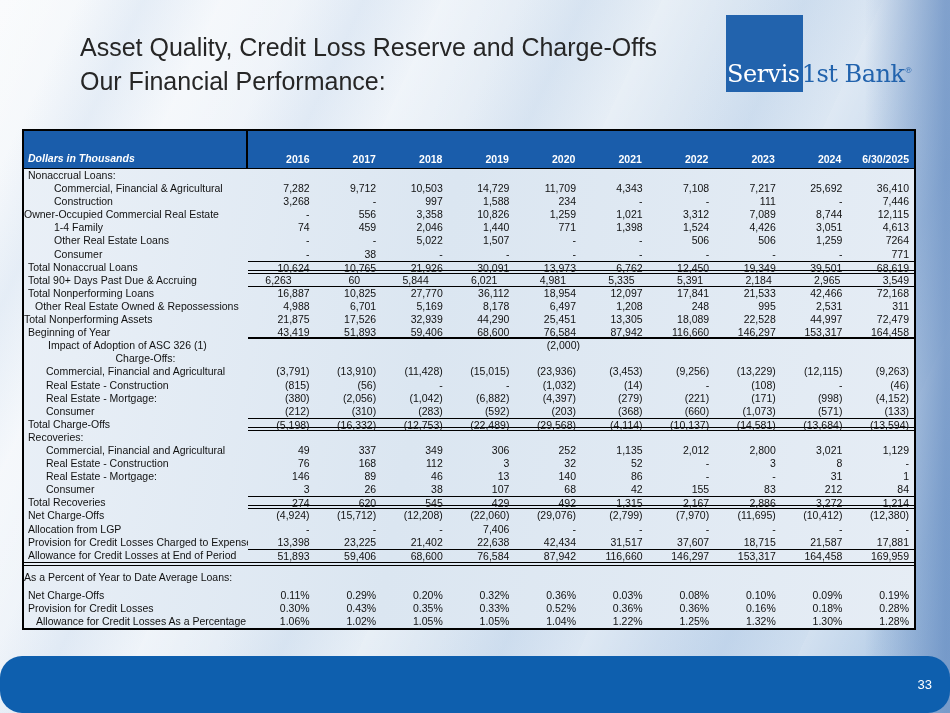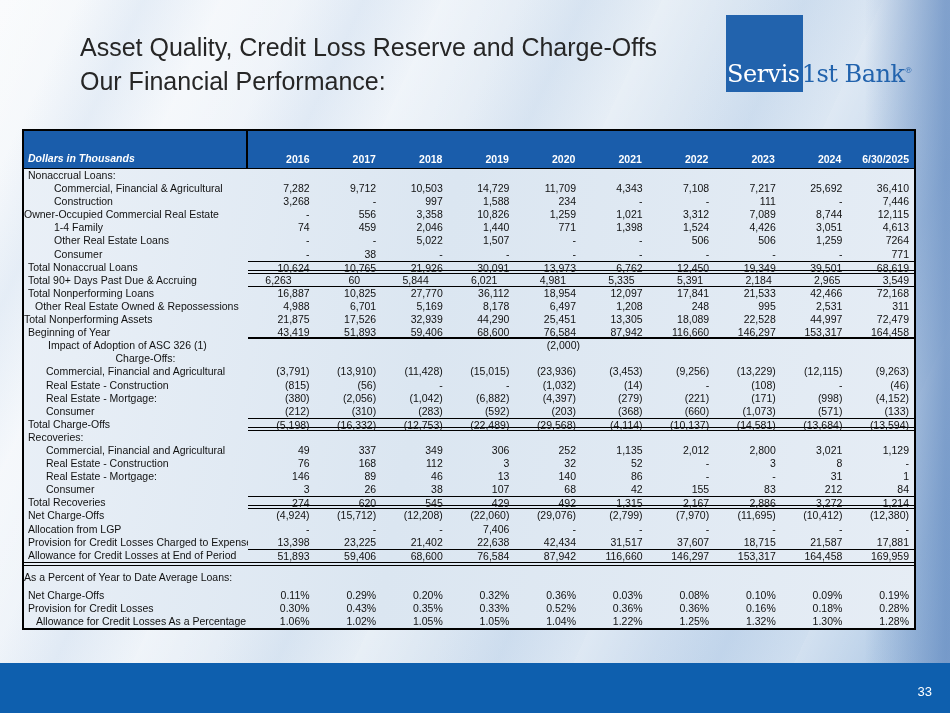--- a/index.html
+++ b/index.html
@@ -31,21 +31,21 @@
   .trow{display:flex;height:13.1px;}
   .cell{text-align:right;padding-right:5px;font-size:10.5px;line-height:13.1px;white-space:nowrap;color:#111;box-sizing:border-box;}
   .t2  .vals{border-top:1.8px solid #000;}
   .t15 .vals{border-top:1.5px solid #000;}
   .b1  .vals{border-bottom:1.5px solid #000;gap:20px;}
   .b2  .vals{border-bottom:2px solid #000;}
   .bd  .vals{border-bottom:4px double #000;}
   .bdf{border-bottom:4px double #000;}
   .gap{margin-top:5px;margin-bottom:5px;}
   
-  .footer{position:absolute;left:0;bottom:0;width:950px;height:50px;background:#0e5fae;}
+  .footer{position:absolute;left:0;bottom:0;width:950px;height:57px;background:#0e5fae;border-radius:22px;}
   .pagenum{position:absolute;right:18px;top:21px;color:#fff;font-size:13px;}
 </style>
 </head>
 <body>
 
 <div class="slide">
 
   <div class="title">
     <div>Asset Quality, Credit Loss Reserve and Charge-Offs</div>
     <div>Our Financial Performance:</div>

